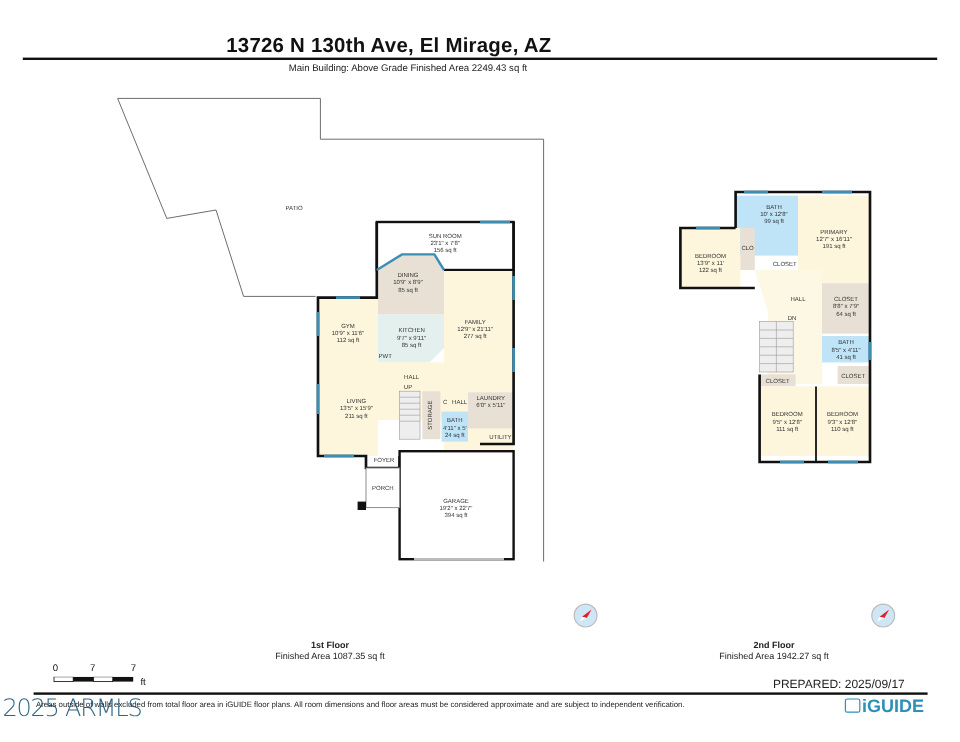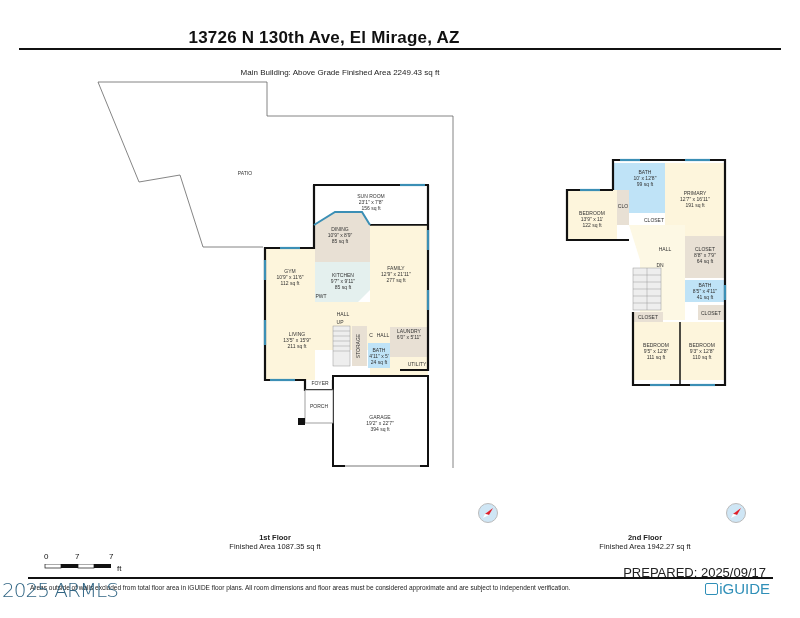--- a/index.html
+++ b/index.html
@@ -1,29 +1,29 @@
 <!DOCTYPE html>
 <html><head>
 <meta charset="utf-8">
 <style>
   html,body{margin:0;padding:0;background:#fff;}
   body{width:800px;height:618px;position:relative;overflow:hidden;font-family:"Liberation Sans",sans-serif;color:#111;}
   .title{position:absolute;top:28px;left:0;width:648px;text-align:center;font-weight:bold;font-size:17px;letter-spacing:0.2px;}
   .rule{position:absolute;left:19px;width:486px;height:2px;background:#111;}
-  .subtitle{position:absolute;top:68px;left:0;width:680px;text-align:center;font-size:8px;color:#222;}
+  .subtitle{position:absolute;top:52px;left:0;width:680px;text-align:center;font-size:8px;color:#222;}
   svg.plan{position:absolute;left:0;top:0;}
   .rm{font-family:"Liberation Sans",sans-serif;font-size:5px;fill:#333;text-anchor:middle;}
   .floor-cap{position:absolute;text-align:center;font-size:7.5px;color:#222;}
   .floor-cap b{display:block;font-size:7.5px;}
   .scale{position:absolute;left:44px;top:554px;}
   .scale .nums{position:absolute;top:-2px;font-size:8px;}
-  .prepared{position:absolute;right:34px;top:565px;font-size:13px;color:#222;}
+  .prepared{position:absolute;right:46px;top:565px;font-size:10px;color:#222;}
   .disclaimer{position:absolute;left:30px;top:584px;font-size:6.5px;color:#222;white-space:nowrap;}
   .watermark{position:absolute;left:2px;top:578px;font-size:20px;color:#0c4a6e;letter-spacing:-1px;opacity:0.85;font-family:"DejaVu Sans",sans-serif;font-weight:200;}
-  .logo{position:absolute;right:30px;top:580px;font-size:15px;color:#2f8fb8;font-weight:normal;}
+  .logo{position:absolute;right:30px;top:580px;font-size:15px;color:#2f8fb8;font-weight:bold;}
   .compass{position:absolute;width:18px;height:18px;border-radius:50%;background:#cfe6f5;border:1px solid #bbb;}
 </style>
 </head>
 <body>
 
 <div class="title">13726 N 130th Ave, El Mirage, AZ</div>
 <div class="rule" style="top:48px;width:762px;"></div>
 <div class="subtitle">Main Building: Above Grade Finished Area 2249.43 sq ft</div>
 
 <svg class="plan" width="800" height="618" viewBox="0 0 800 618">

